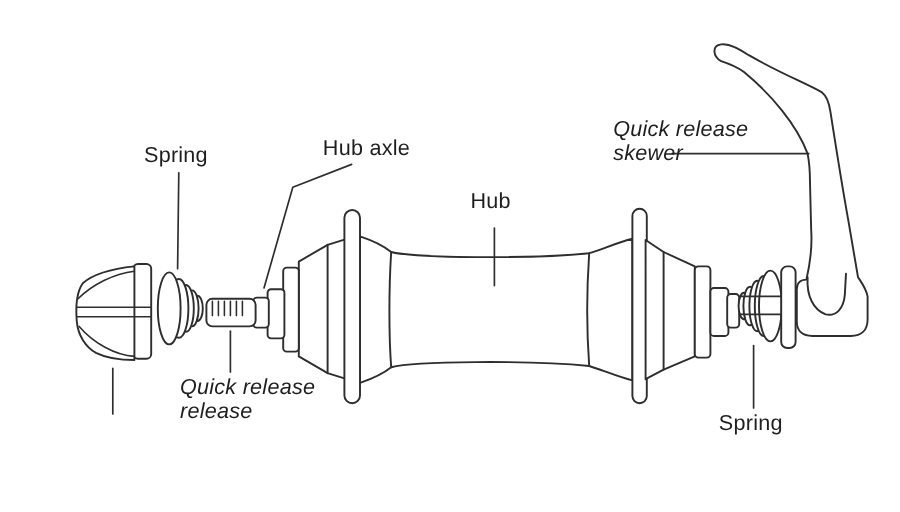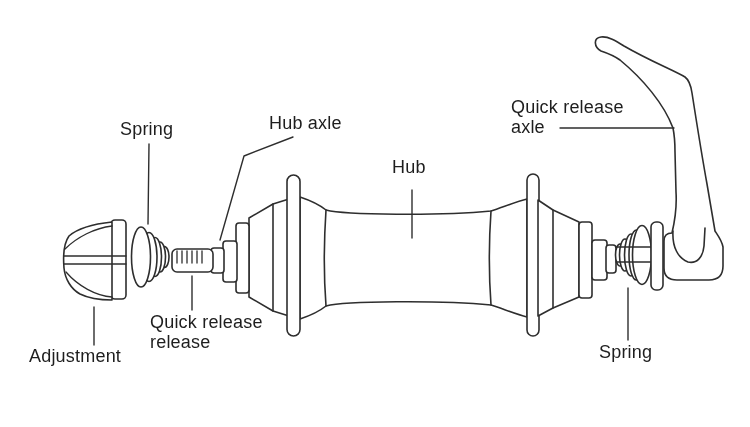--- a/index.html
+++ b/index.html
@@ -12,21 +12,21 @@
   }
   .stage svg{position:absolute;left:0;top:0;}
   .lbl{
     position:absolute;
     font-size:18px;
     line-height:20px;
     color:#1e1e1e;
     white-space:nowrap;
     letter-spacing:0.2px;
   }
-  .lbl span{display:block;}
+  .lbl span{display:block;font-style:italic;}
 </style>
 </head>
 <body>
 
 <div class="stage">
 
   <svg width="750" height="427" viewBox="0 0 750 427">
 
     <g stroke="#2e2e2e" stroke-width="1.6" fill="#ffffff" stroke-linejoin="round" stroke-linecap="round">
 
@@ -106,27 +106,26 @@
   </svg>
 
   <div class="lbl" style="left:120px;top:119px">Spring</div>
 
   <div class="lbl" style="left:269px;top:113px">Hub axle</div>
 
   <div class="lbl" style="left:392px;top:157px">Hub</div>
 
   <div class="lbl" style="left:511px;top:97px">
     <span>Quick release</span>
-    <span>axle</span>
+    <span>skewer</span>
   </div>
 
   <div class="lbl" style="left:150px;top:312px">
     <span>Quick release</span>
     <span>release</span>
   </div>
 
   <div class="lbl" style="left:29px;top:346px">
-    <span>Adjustment</span>
   </div>
 
   <div class="lbl" style="left:599px;top:342px">Spring</div>
 
 </div>
 
 </body></html>

